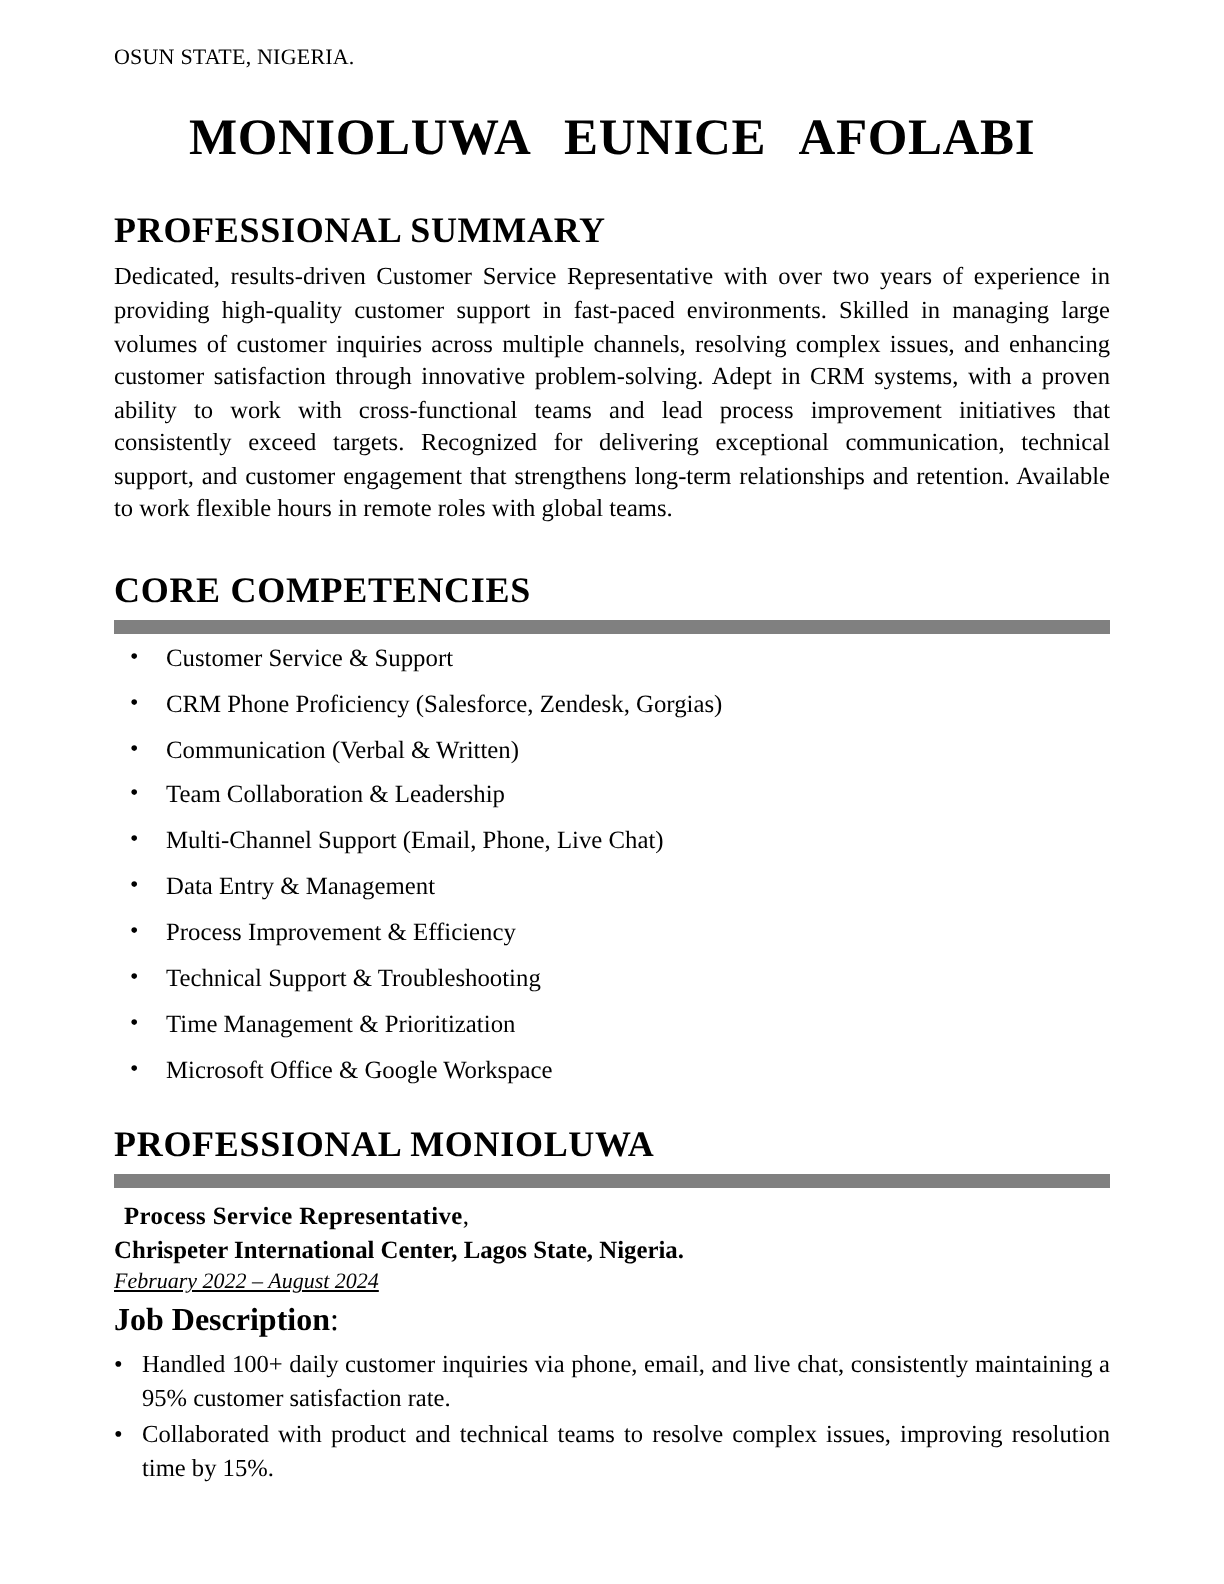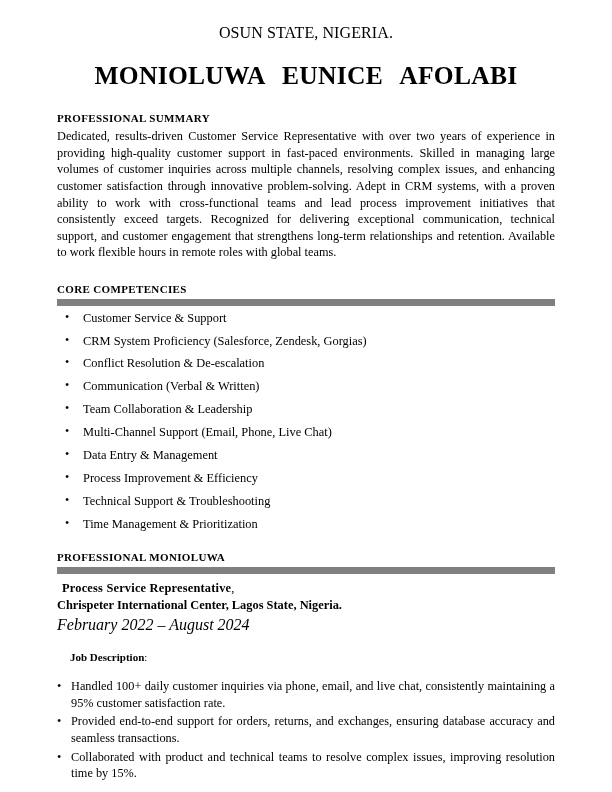--- a/index.html
+++ b/index.html
@@ -17,42 +17,42 @@
   .page {
     width: 612px;
     height: 792px;
     box-sizing: border-box;
     padding: 22px 57px 0 57px;
     position: relative;
   }
 
   
   .contact-block {
-    text-align: center;
-    font-size: 16px;
+    text-align: left;
+    font-size: 11px;
     line-height: 1.38;
   }
   .contact-line-1 { letter-spacing: 0.1px; }
   .contact-line-2 { letter-spacing: 0.05px; }
   .contact-gap { display: inline-block; width: 14px; }
 
   .full-name {
     text-align: center;
     font-size: 25.5px;
     font-weight: bold;
     letter-spacing: 0.3px;
     word-spacing: 11px;
     margin-top: 17px;
     margin-bottom: 0;
     line-height: 1.15;
   }
 
   
   .section-heading {
-    font-size: 11px;
+    font-size: 18px;
     font-weight: bold;
     letter-spacing: 0.35px;
     margin-top: 22px;
     margin-bottom: 4px;
   }
   .section-heading.tight-top { margin-top: 21px; }
 
   .gray-bar {
     height: 7px;
     background: #808080;
@@ -98,29 +98,30 @@
     line-height: 1.35;
   }
   .job-title .comma { font-weight: normal; }
   .job-company {
     font-size: 12.4px;
     margin: 0;
     line-height: 1.4;
     font-weight: bold;
   }
   .job-dates {
-    font-size: 16px;
+    font-size: 11px;
     font-style: italic;
     margin: 0;
     line-height: 1.42;
+    text-decoration: underline;
   }
   .job-desc-label {
-    font-size: 11px;
+    font-size: 16px;
     font-weight: bold;
-    margin: 13px;
+    margin: 0;
     line-height: 1.4;
   }
   .job-desc-label .colon { font-weight: normal; }
 
   .duty-list {
     list-style: none;
     margin: 2px 0 0 0;
     padding: 0;
     font-size: 12.3px;
   }
@@ -150,43 +151,42 @@
   <h1 class="full-name">MONIOLUWA  EUNICE  AFOLABI</h1>
 
   <div class="section-heading">PROFESSIONAL SUMMARY</div>
   <p class="summary-text">Dedicated, results-driven Customer Service Representative with over two years of experience in providing high-quality customer support in fast-paced environments. Skilled in managing large volumes of customer inquiries across multiple channels, resolving complex issues, and enhancing customer satisfaction through innovative problem-solving. Adept in CRM systems, with a proven ability to work with cross-functional teams and lead process improvement initiatives that consistently exceed targets. Recognized for delivering exceptional communication, technical support, and customer engagement that strengthens long-term relationships and retention. Available to work flexible hours in remote roles with global teams.</p>
 
   <div class="section-heading">CORE COMPETENCIES</div>
   <div class="gray-bar"></div>
 
   <ul class="competency-list">
     <li>Customer Service &amp; Support</li>
-    <li>CRM System Proficiency (Salesforce, Zendesk, Gorgias)</li>
-    <li>Conflict Resolution &amp; De-escalation</li>
+    <li>CRM Phone Proficiency (Salesforce, Zendesk, Gorgias)</li>
     <li>Communication (Verbal &amp; Written)</li>
     <li>Team Collaboration &amp; Leadership</li>
     <li>Multi-Channel Support (Email, Phone, Live Chat)</li>
     <li>Data Entry &amp; Management</li>
     <li>Process Improvement &amp; Efficiency</li>
     <li>Technical Support &amp; Troubleshooting</li>
     <li>Time Management &amp; Prioritization</li>
+    <li>Microsoft Office &amp; Google Workspace</li>
   </ul>
 
   <div class="section-heading tight-top">PROFESSIONAL MONIOLUWA</div>
   <div class="gray-bar"></div>
 
   <div class="job-title">
     <span>Process Service Representative</span><span class="comma">,</span>
   </div>
   <div class="job-company">Chrispeter International Center, Lagos State, Nigeria.</div>
   <div class="job-dates">February 2022 – August  2024</div>
   <div class="job-desc-label">
     <span>Job Description</span><span class="colon">:</span>
   </div>
 
   <ul class="duty-list">
     <li>Handled 100+ daily customer inquiries via phone, email, and live chat, consistently maintaining a 95% customer satisfaction rate.</li>
-    <li>Provided end-to-end support for orders, returns, and exchanges, ensuring database accuracy and seamless transactions.</li>
     <li>Collaborated with product and technical teams to resolve complex issues, improving resolution time by 15%.</li>
 
   </ul>
 
 </div>
 
 </body></html>

